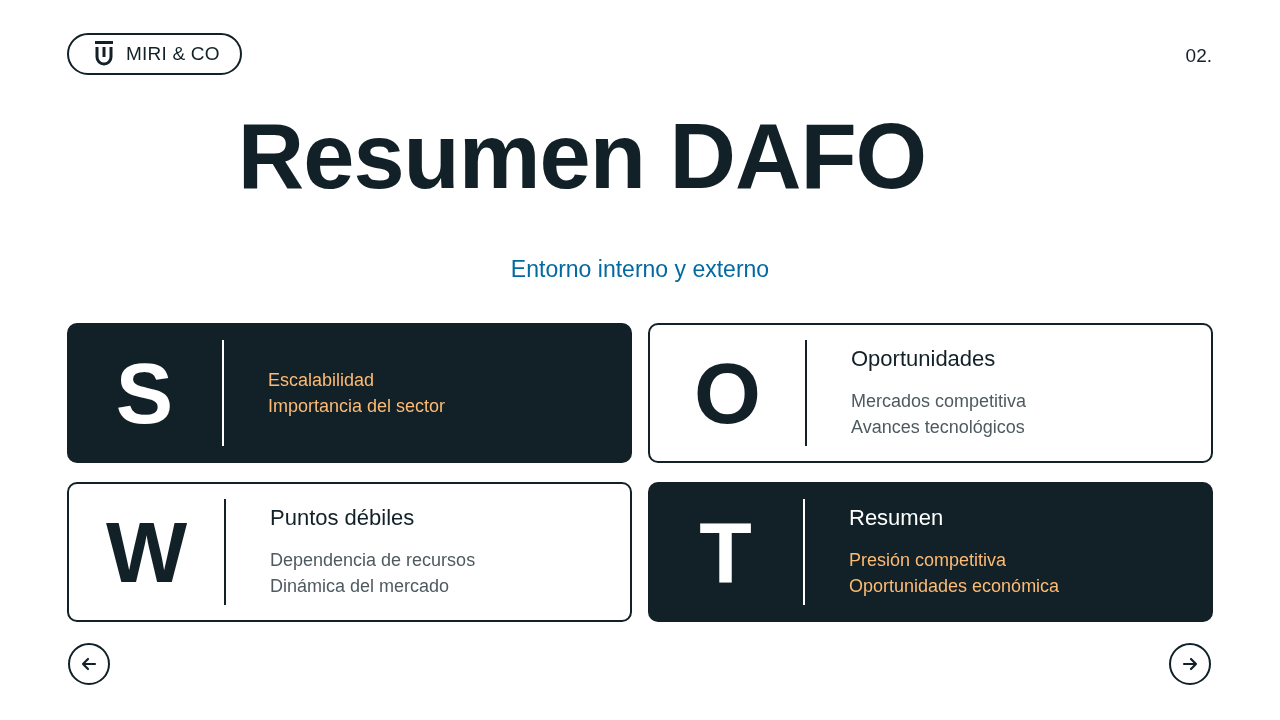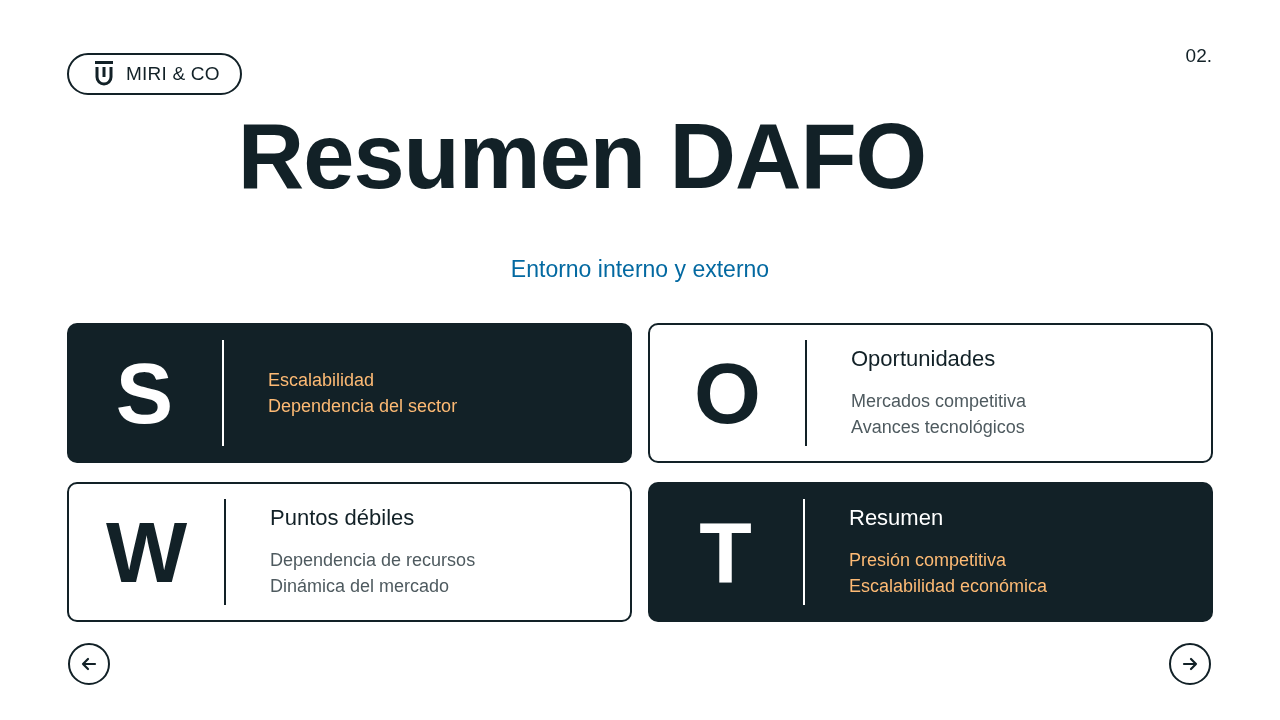--- a/index.html
+++ b/index.html
@@ -22,21 +22,20 @@
       left: 67px;
       top: 33px;
       width: 175px;
       height: 42px;
       border: 2px solid #122127;
       border-radius: 24px;
       box-sizing: border-box;
       display: flex;
       align-items: center;
       padding-left: 25px;
-      margin-top: 20px;
     }
     .brand-logo {
       width: 20px;
       height: 28px;
       display: inline-block;
       margin-right: 12px;
     }
     .brand-name {
       font-size: 19px;
       letter-spacing: 0.2px;
@@ -142,21 +141,21 @@
 
   <div class="title">Resumen DAFO</div>
   <div class="subtitle">Entorno interno y externo</div>
 
   <div class="card dark" style="left:67px; top:323px;">
     <div class="letter">S</div>
     <div class="divider"></div>
     <div>
       <div class="items">
         <div>Escalabilidad</div>
-        <div>Dependencia del sector</div>
+        <div>Importancia del sector</div>
       </div>
     </div>
   </div>
 
   <div class="card light" style="left:648px; top:323px;">
     <div class="letter">O</div>
     <div class="divider"></div>
     <div>
       <div class="heading">Oportunidades</div>
       <div class="items">
@@ -178,21 +177,21 @@
     </div>
   </div>
 
   <div class="card dark" style="left:648px; top:482px;">
     <div class="letter">T</div>
     <div class="divider"></div>
     <div>
       <div class="heading">Resumen</div>
       <div class="items">
         <div>Presión competitiva</div>
-        <div>Escalabilidad económica</div>
+        <div>Oportunidades económica</div>
       </div>
     </div>
   </div>
 
   <div class="nav-btn" style="left:68px; top:643px;">
     <svg width="20" height="20" viewBox="0 0 20 20">
       <path d="M16 10 H4 M9 5 L4 10 L9 15" fill="none" stroke="#122127" stroke-width="2.2" stroke-linecap="round" stroke-linejoin="round"></path>
     </svg>
   </div>
   <div class="nav-btn" style="left:1169px; top:643px;">

